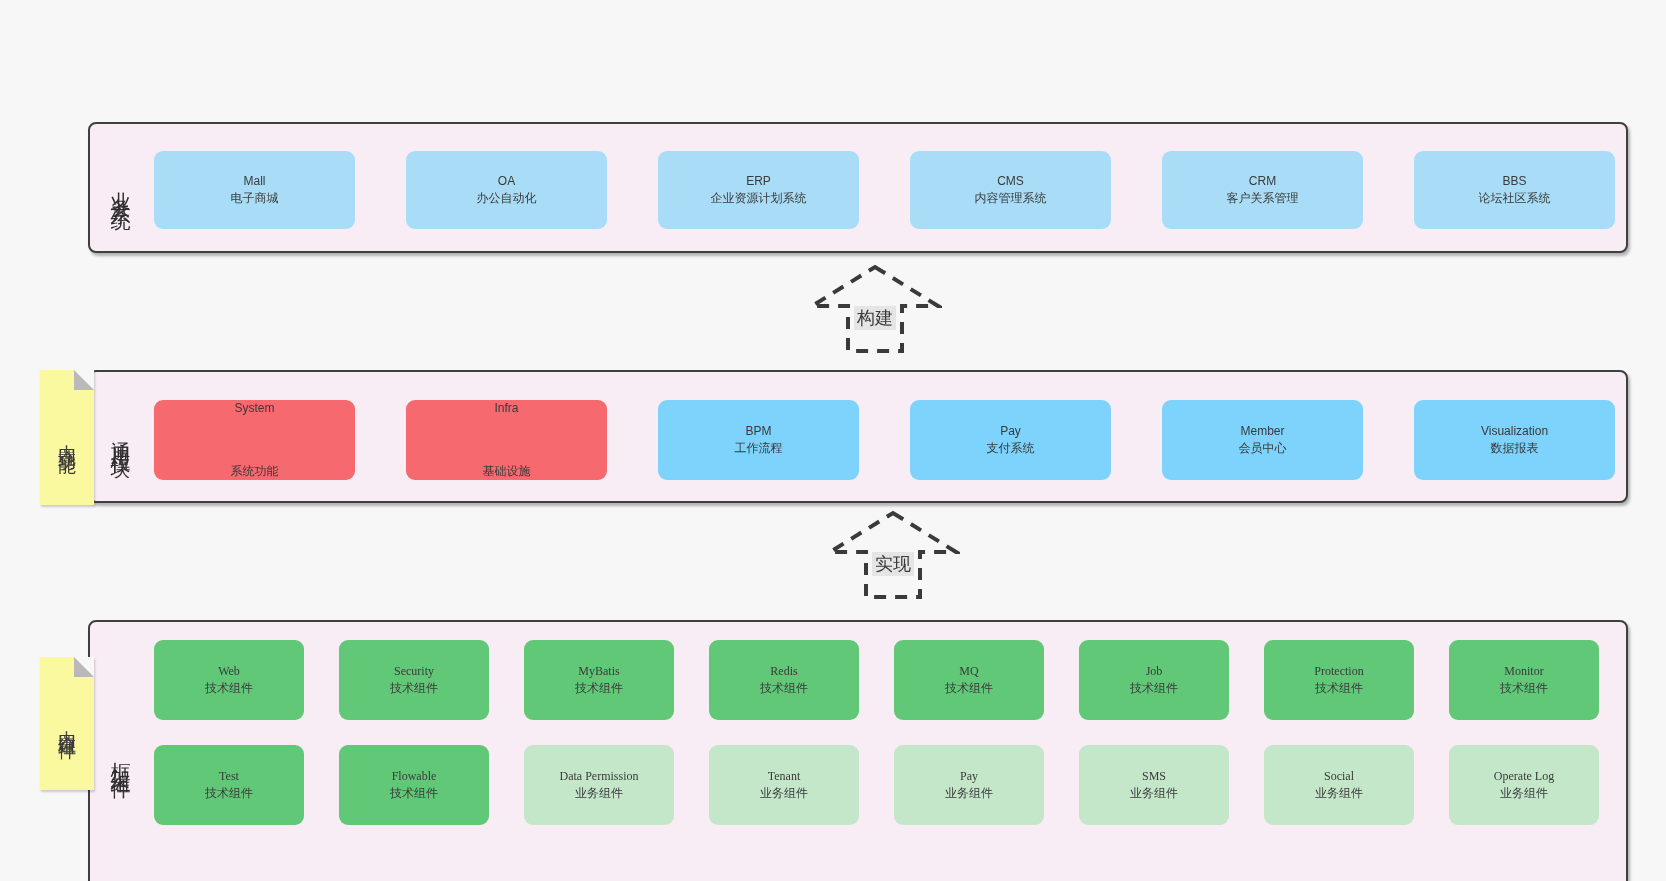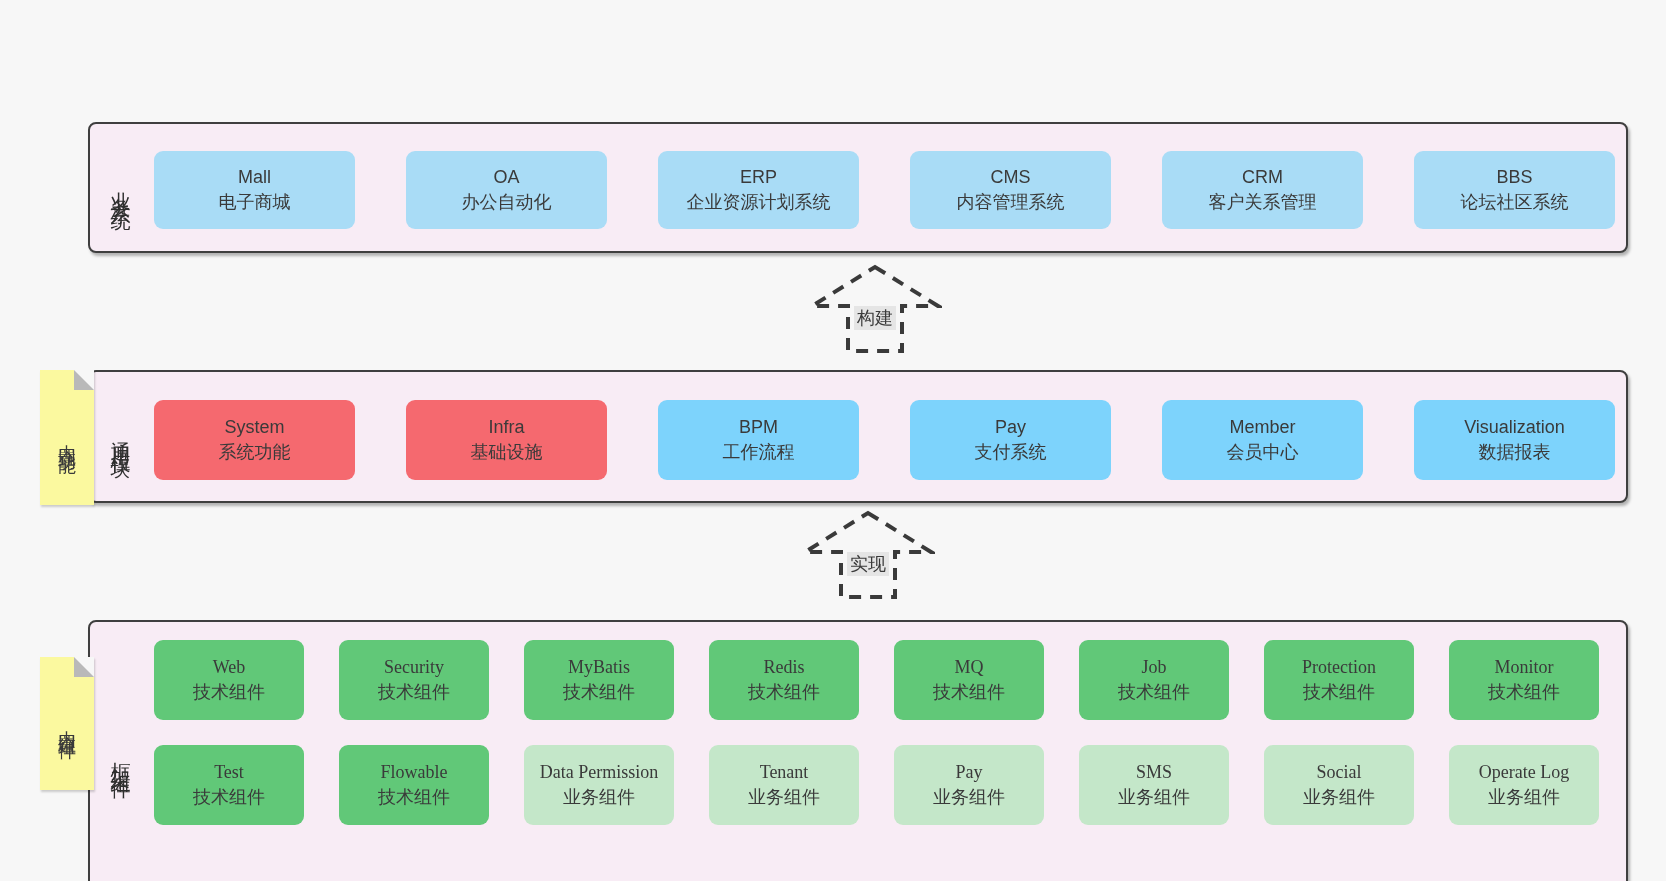--- a/index.html
+++ b/index.html
@@ -37,28 +37,28 @@
   .row-6{gap:51px;top:28px;}
   .layer-business .row-6{top:27px;}
   .row-8{gap:35px;}
   .row-8.r1{top:18px;}
   .row-8.r2{top:123px;}
 
   .box{
     border-radius:9px;
     display:flex;flex-direction:column;align-items:center;justify-content:center;
     text-align:center;
-    font-size:18px;line-height:1.38;color:#3a3a3a;
+    font-size:12px;line-height:1.38;color:#3a3a3a;
     box-sizing:border-box;padding:0 6px;
   }
   .w6{width:201px;height:80px;}
   .layer-business .w6{height:78px;}
   .w8{width:150px;height:80px;}
   .blue{background:#a9dcf6;}
-  .red{background:#f5696f;}
+  .red{background:#f5696f;justify-content:space-between;}
   .pink{background:#7dd3fc;}
   .green{background:#61c878;}
   .lightgreen{background:#c4e7c9;}
 
   
   .sticky{
     position:absolute;width:54px;background:#fbf99f;
     box-shadow:1px 2px 2px rgba(0,0,0,0.18);
   }
   .sticky-modules{left:-50px;top:-2px;height:135px;}
@@ -70,21 +70,21 @@
   }
   .sticky-label{
     position:absolute;top:50%;left:50%;transform:translate(-50%,-50%);
     writing-mode:vertical-rl;text-orientation:upright;
     font-size:18px;letter-spacing:4px;color:#3a3a3a;white-space:nowrap;
   }
 
   
   .arrow{position:absolute;width:134px;height:92px;}
   .arrow-build{left:808px;top:263px;}
-  .arrow-impl{left:801px;top:509px;}
+  .arrow-impl{left:826px;top:509px;}
   .arrow svg{display:block;width:134px;height:92px;}
   .arrow-label{
     position:absolute;left:50%;top:43px;transform:translateX(-50%);
     background:#e5e5e5;padding:0 3px;
     font-size:18px;color:#3a3a3a;white-space:nowrap;
   }
 </style>
 </head>
 <body>
 

